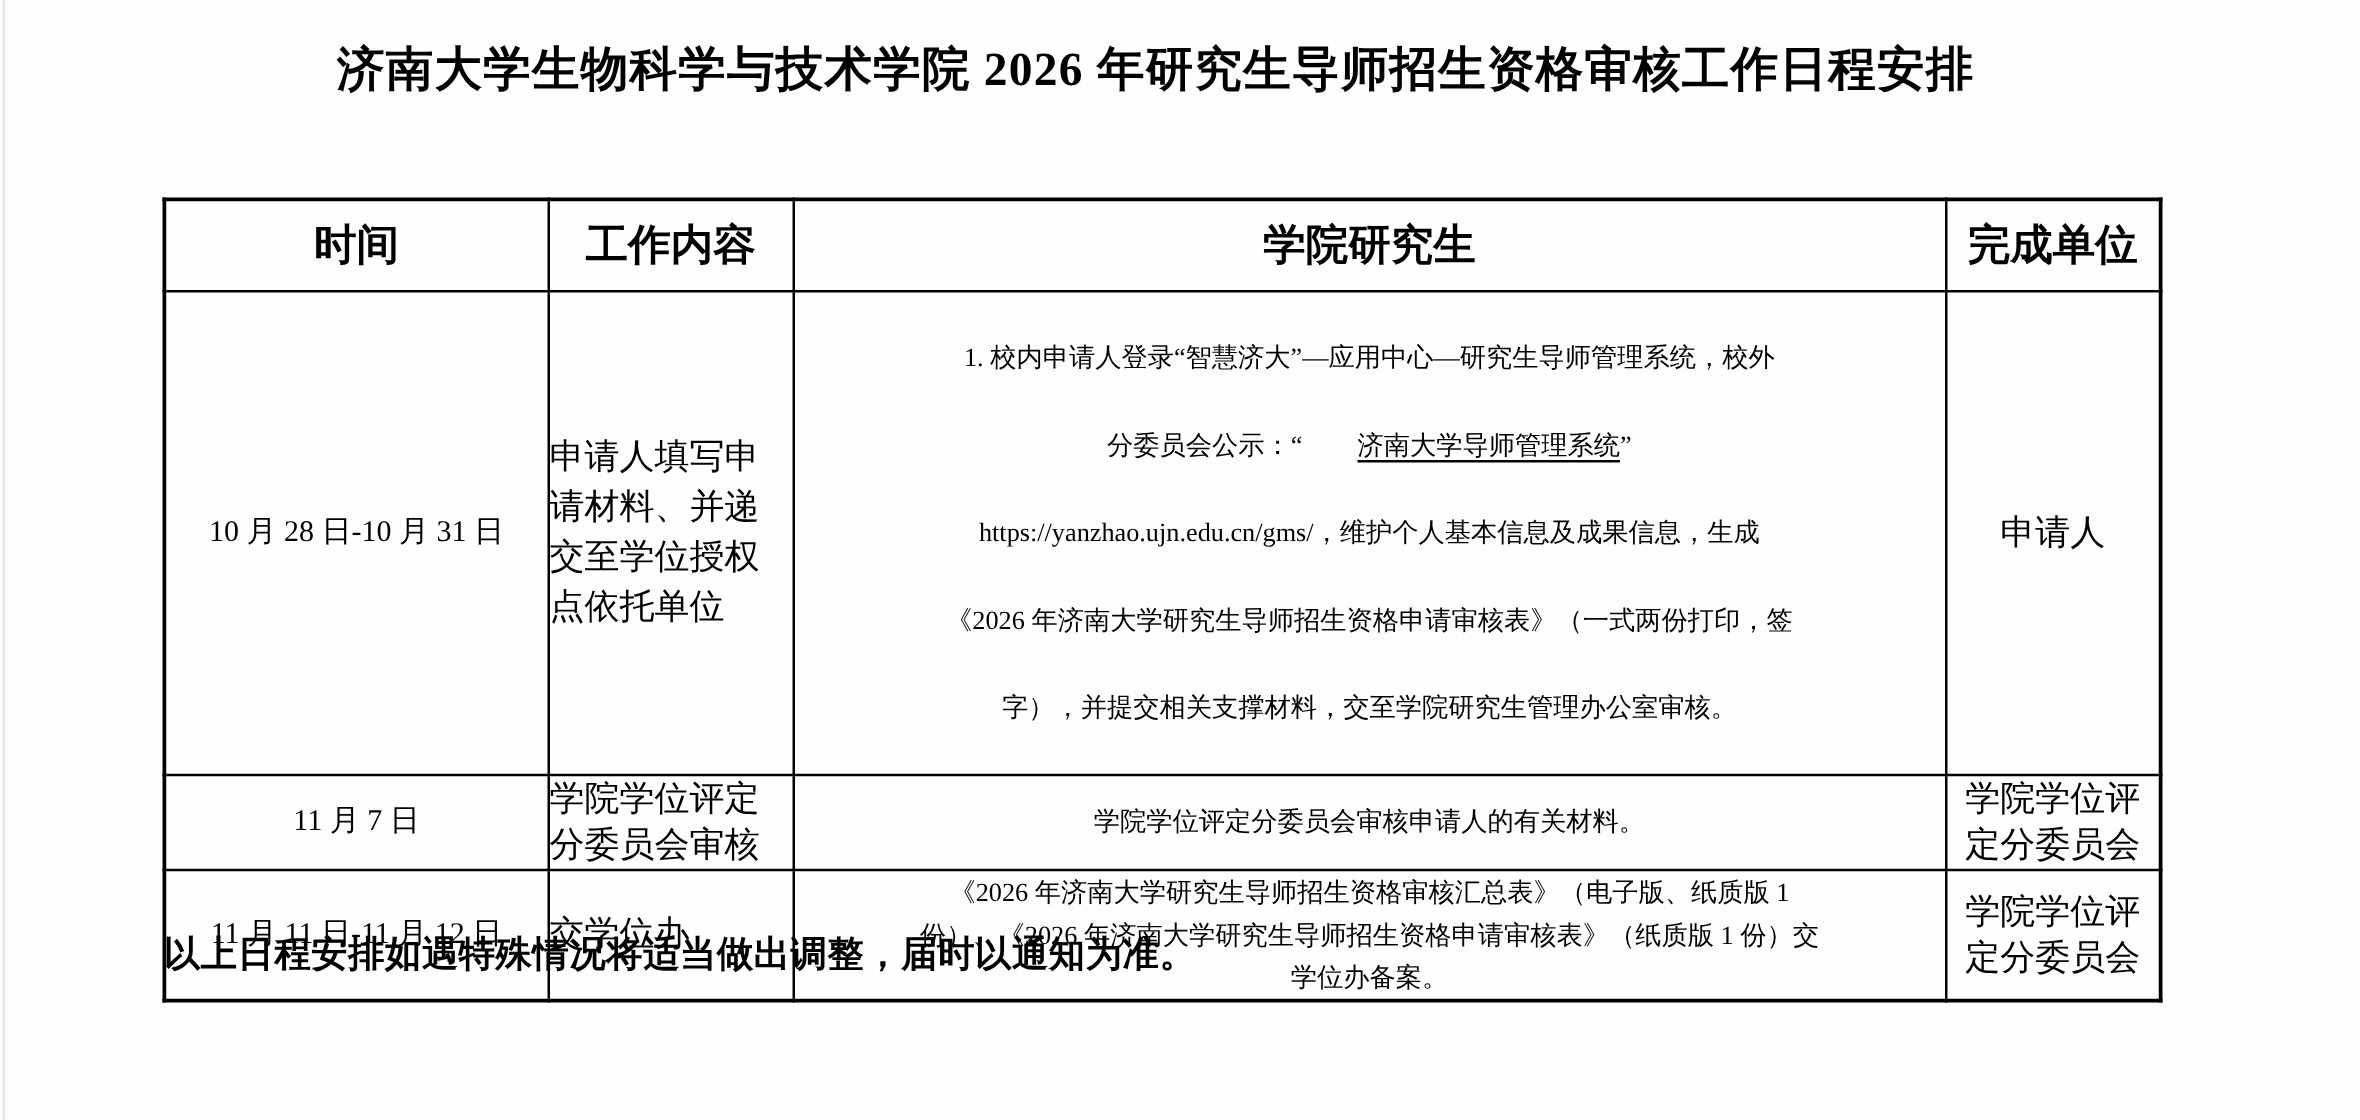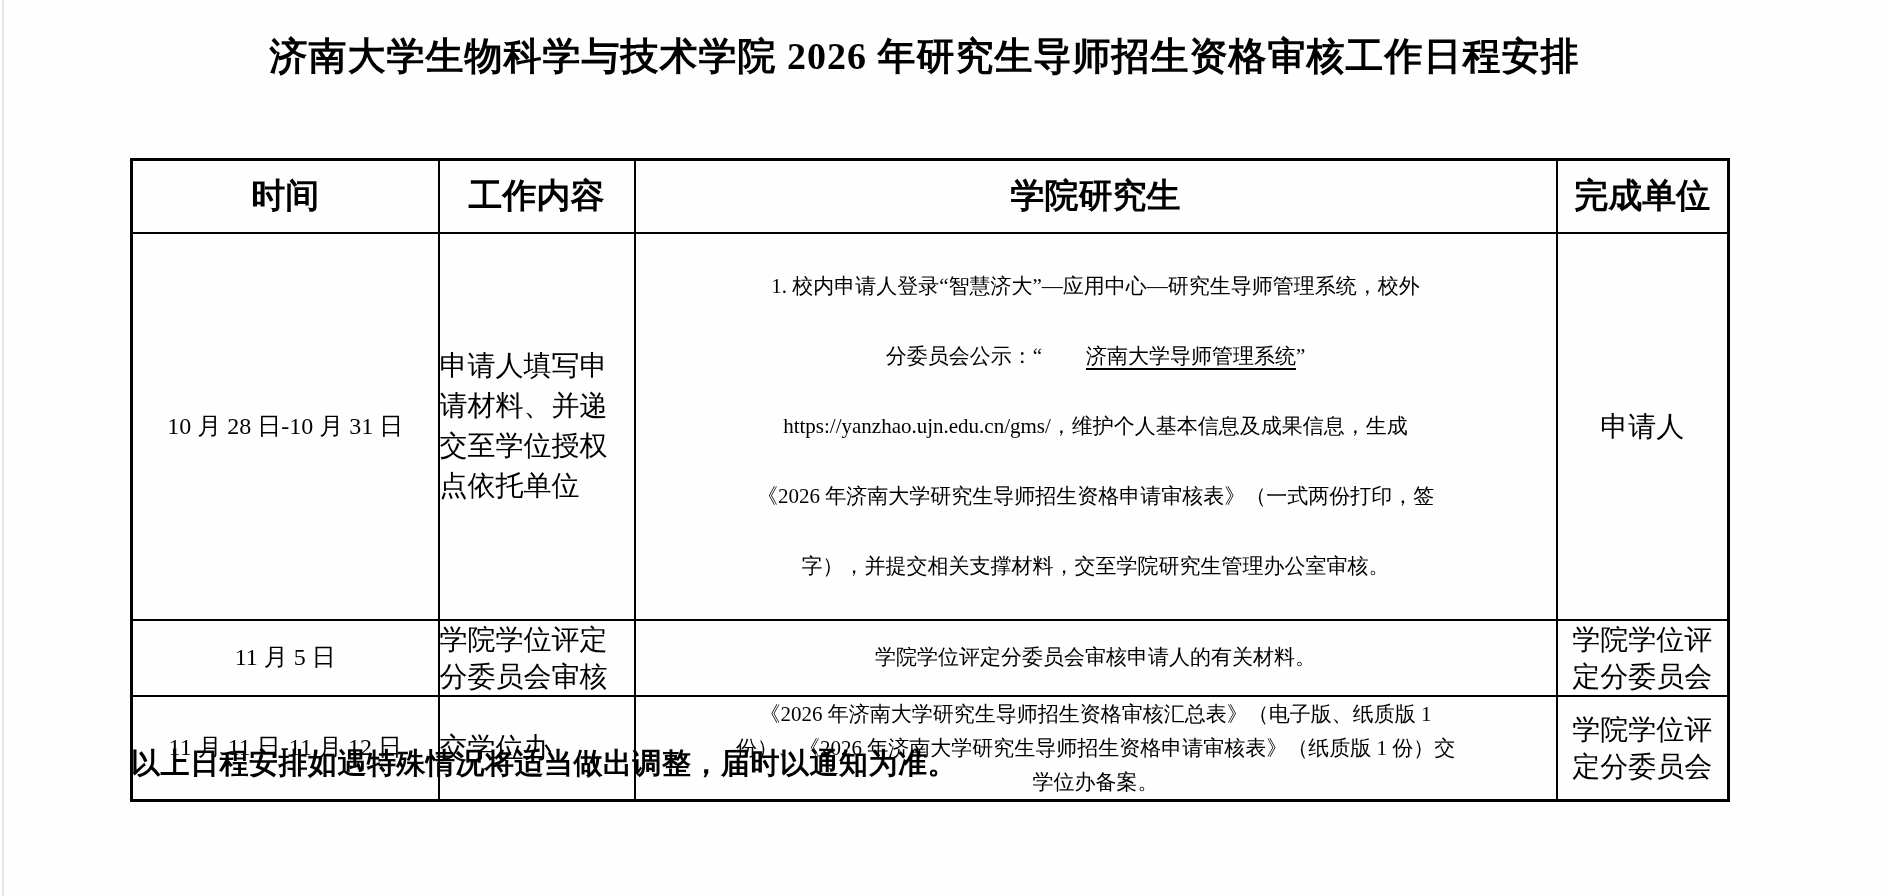--- a/index.html
+++ b/index.html
@@ -131,21 +131,21 @@
         <div class="dline"><span>分委员会公示：“</span><span class="sys-link">济南大学导师管理系统</span><span>”</span></div>
         <div class="dline">https://yanzhao.ujn.edu.cn/gms/，维护个人基本信息及成果信息，生成</div>
         <div class="dline">《2026 年济南大学研究生导师招生资格申请审核表》（一式两份打印，签</div>
         <div class="dline">字），并提交相关支撑材料，交至学院研究生管理办公室审核。</div>
       </td>
       <td class="unit-cell">申请人</td>
     </tr>
 
 
     <tr style="height:73px">
-      <td class="time-cell">11 月 5 日</td>
+      <td class="time-cell">11 月 7 日</td>
       <td class="task-cell" style="line-height:37px">学院学位评定
 分委员会审核</td>
       <td class="details-cell">学院学位评定分委员会审核申请人的有关材料。</td>
       <td class="unit-cell">学院学位评
 定分委员会</td>
     </tr>
 
 
     <tr style="height:105px">
       <td class="time-cell">11 月 11 日-11 月 12 日</td>

